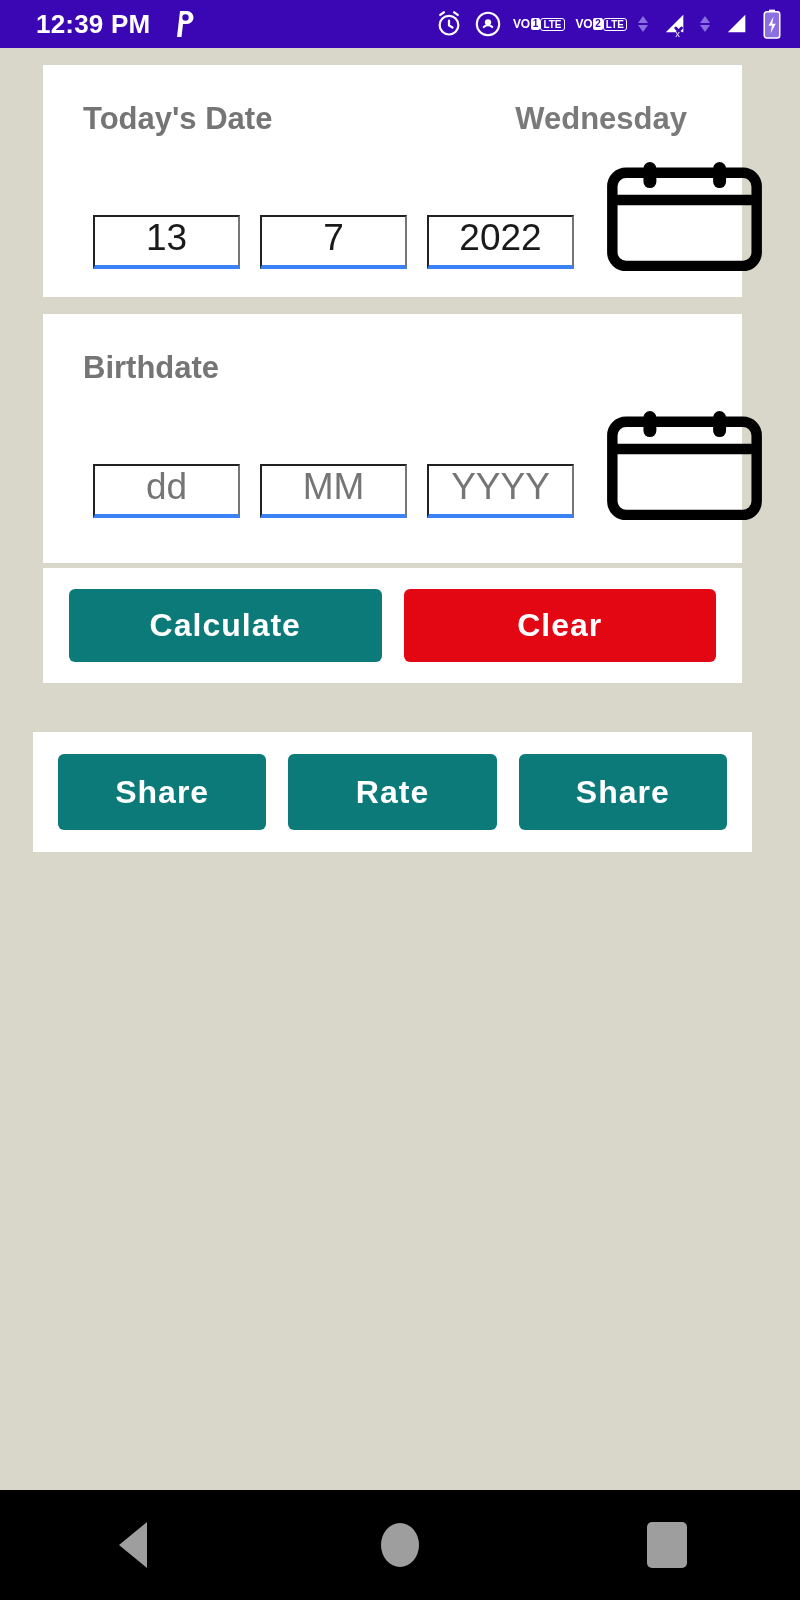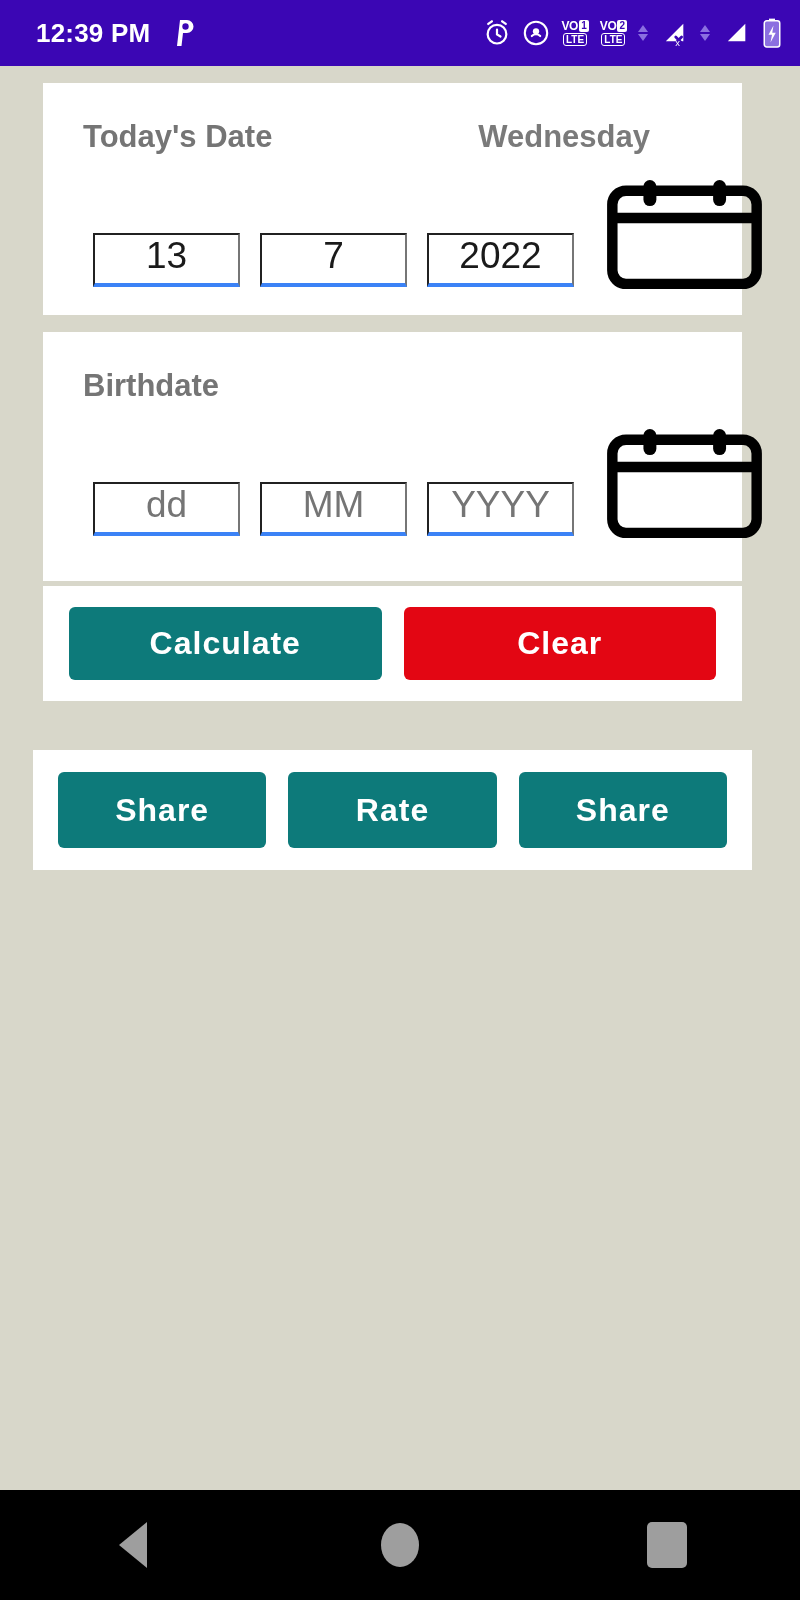--- a/index.html
+++ b/index.html
@@ -19,21 +19,21 @@
     position: relative;
     width: 800px;
     height: 1600px;
     background: #d8d7ca;
     display: flex;
     flex-direction: column;
   }
 
   
   .status-bar {
-    height: 66px;
+    height: 48px;
     background: #3b06b4;
     display: flex;
     align-items: center;
     padding: 0 18px 0 36px;
     flex: 0 0 auto;
     text-align: right;
   }
   .status-clock {
     color: #ffffff;
     font-size: 26px;
@@ -49,21 +49,21 @@
   .status-right {
     margin-left: auto;
     display: flex;
     align-items: center;
     gap: 11px;
   }
   .sicon { display: block; }
 
   .volte {
     display: flex;
-    flex-direction: column;
+    flex-direction: row;
     align-items: center;
     justify-content: center;
     line-height: 1;
   }
   .volte-top {
     display: flex;
     align-items: center;
     gap: 1px;
   }
   .volte-vo {
@@ -134,33 +134,33 @@
   }
 
   #card-today  { left: 43px; top: 17px;  width: 699px; height: 232px; }
   #card-birth  { left: 43px; top: 266px; width: 699px; height: 249px; }
   #card-action { left: 43px; top: 520px; width: 699px; height: 115px; }
   #card-links  { left: 33px; top: 684px; width: 719px; height: 120px; }
 
   .card-head {
     display: flex;
     align-items: flex-start;
-    padding: 36px 48px 0 40px;
+    padding: 36px 35px 0 40px;
   }
   .card-label {
     color: #757575;
     font-size: 31px;
     font-weight: 700;
   }
   .card-weekday {
     color: #7a7a7a;
     font-size: 31px;
     font-weight: 700;
     margin-left: auto;
-    margin-right: 44px;
+    margin-right: 20px;
   }
 
   .date-row {
     display: flex;
     align-items: flex-end;
     padding: 0 0 0 50px;
     margin-top: 22px;
   }
   .date-field {
     width: 147px;

